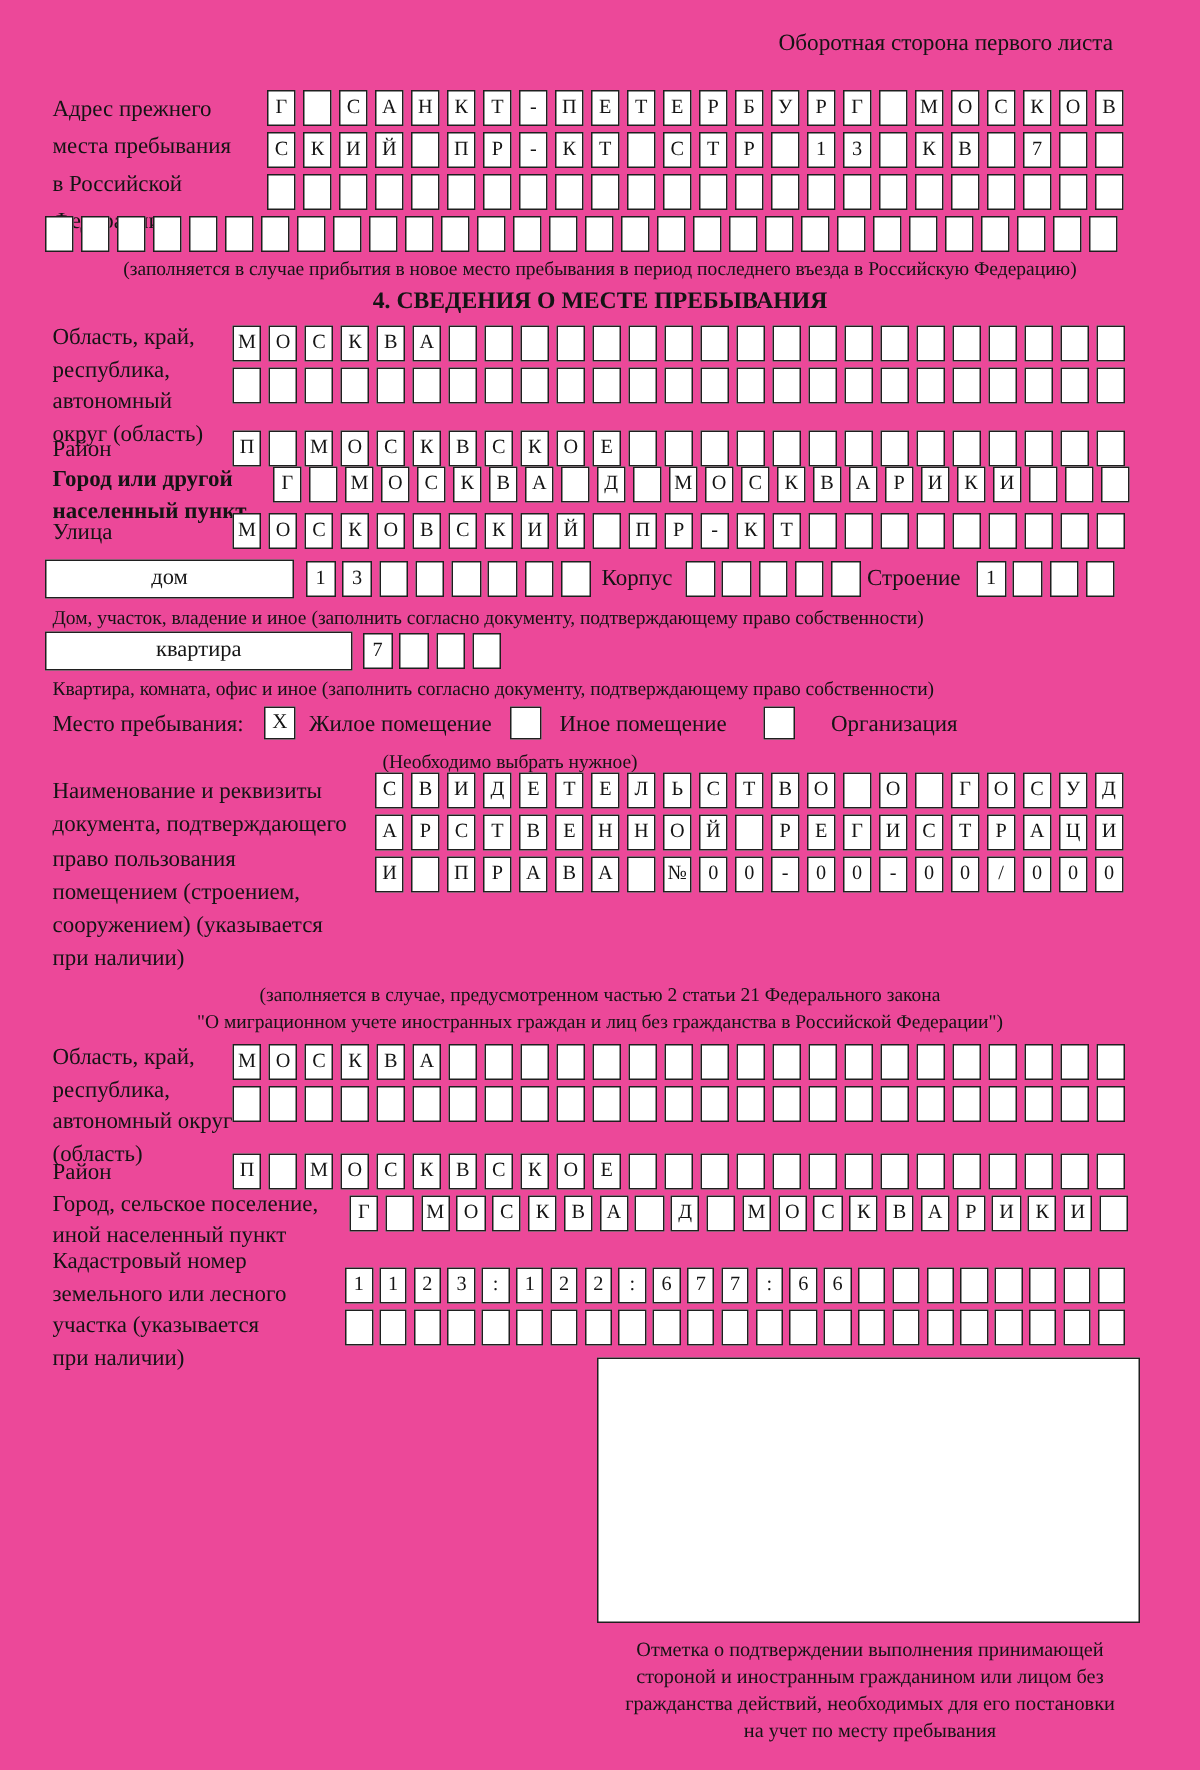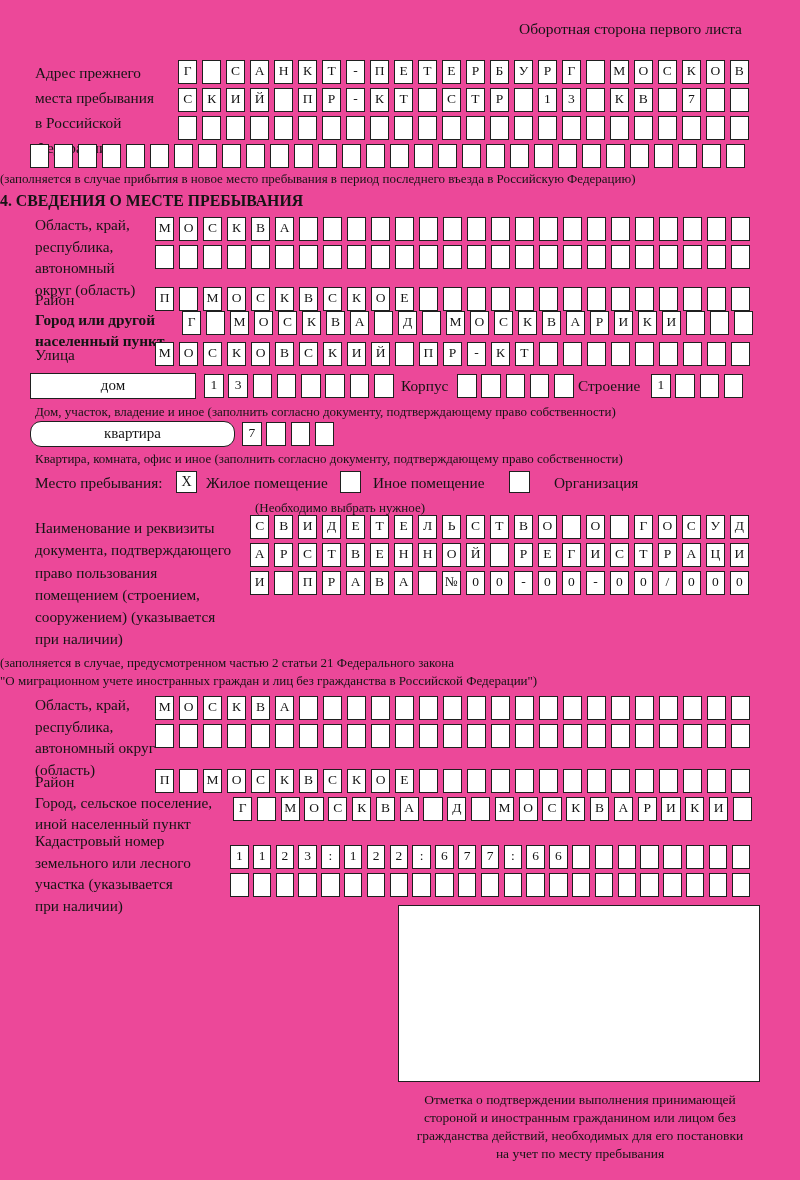--- a/index.html
+++ b/index.html
@@ -1,21 +1,21 @@
 <!DOCTYPE html>
 <html><head>
 <meta charset="utf-8">
 <style>
   html,body{margin:0;padding:0;background:#e9e9e9;}
   .page{position:relative;width:800px;height:1180px;background:#ec4899;margin:0 auto;
         font-family:"Liberation Serif","DejaVu Serif",serif;color:#141414;overflow:hidden;}
   .abs{position:absolute;box-sizing:border-box;}
   .lbl{font-size:15.3px;line-height:21.5px;white-space:pre-line;}
   .cap{font-size:13px;line-height:16px;}
-  .center{text-align:left;width:800px;left:0;}
+  .center{text-align:center;width:800px;left:0;}
   .bold{font-weight:bold;}
   .cells{display:flex;}
   .cell{box-sizing:border-box;width:19.3px;height:24px;margin-right:4.7px;
         border:1.5px solid #1f1f1f;background:#fff;text-align:center;
         font-size:13.5px;line-height:20px;flex:0 0 auto;}
   .cells--kad .cell{width:18.5px;margin-right:4.3px;}
   .cells--city2 .cell{margin-right:4.5px;}
   .cells--house .cell{width:19.5px;margin-right:4.8px;}
   .wbox{border:1.5px solid #1f1f1f;background:#fff;text-align:center;
         font-size:15px;line-height:23px;height:26px;}
@@ -316,21 +316,21 @@
     </div>
   <div class="abs optlbl" style="left:578px;top:377px;">Строение</div>
   <div class="abs cells cells--house" style="left:651px;top:374px;">
       <div class="cell">1</div>
       <div class="cell"></div>
       <div class="cell"></div>
       <div class="cell"></div>
     </div>
   <div class="abs cap" style="left:35px;top:404px;width:740px;">Дом, участок, владение и иное (заполнить согласно документу, подтверждающему право собственности)</div>
 
-  <div class="abs wbox" style="left:30px;top:421px;width:205px;border-radius:11px;">квартира</div>
+  <div class="abs wbox" style="left:30px;top:421px;width:205px;">квартира</div>
   <div class="abs cells cells--house" style="left:242px;top:422px;">
       <div class="cell">7</div>
       <div class="cell"></div>
       <div class="cell"></div>
       <div class="cell"></div>
     </div>
   <div class="abs cap" style="left:35px;top:451px;width:740px;">Квартира, комната, офис и иное (заполнить согласно документу, подтверждающему право собственности)</div>
 
   <div class="abs optlbl" style="left:35px;top:474px;">Место пребывания:</div>
   <div class="abs chk" style="left:176px;top:471px;">X</div>

